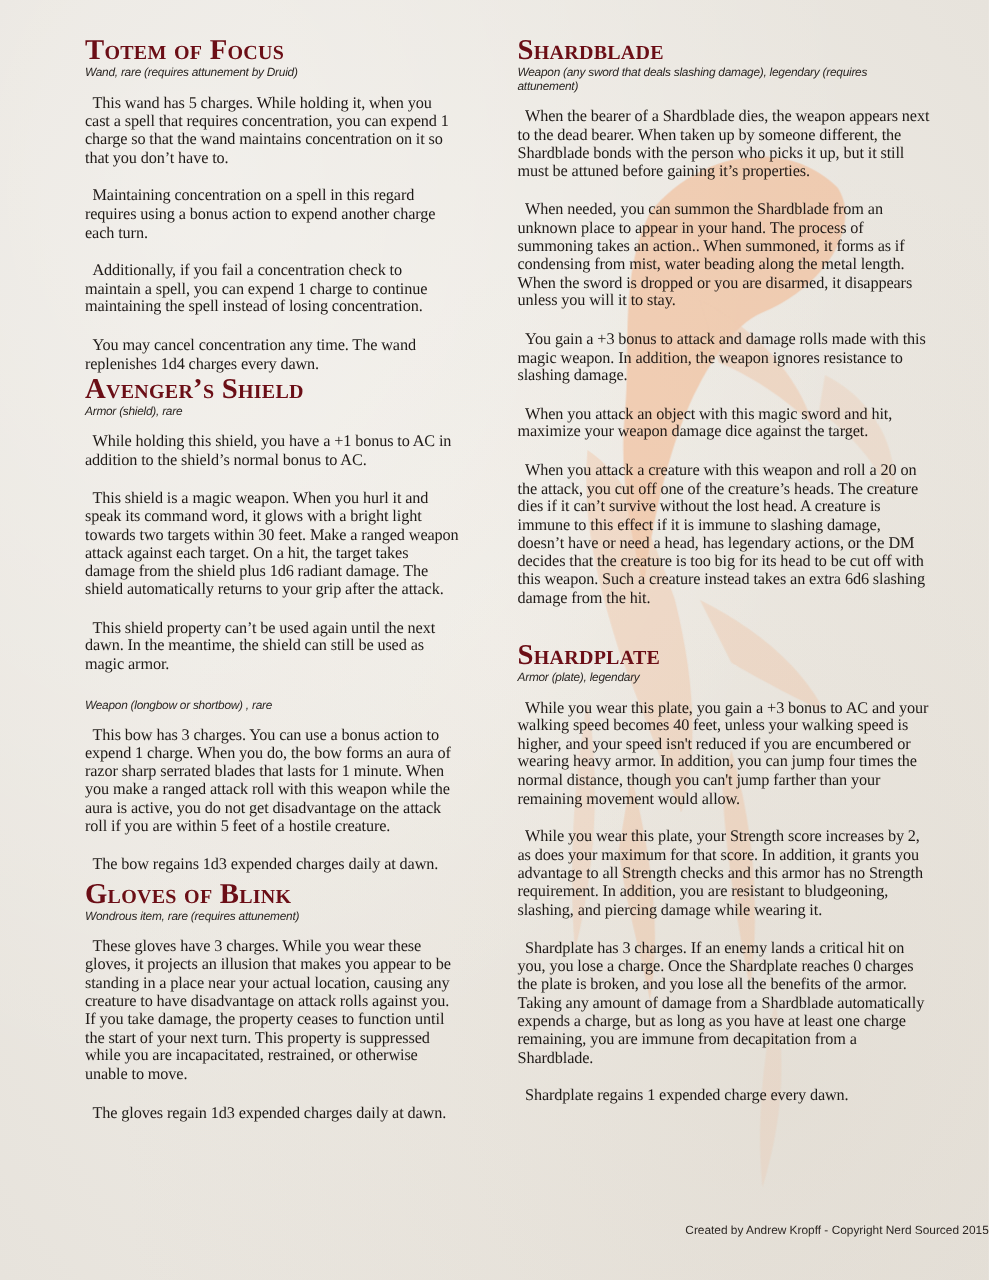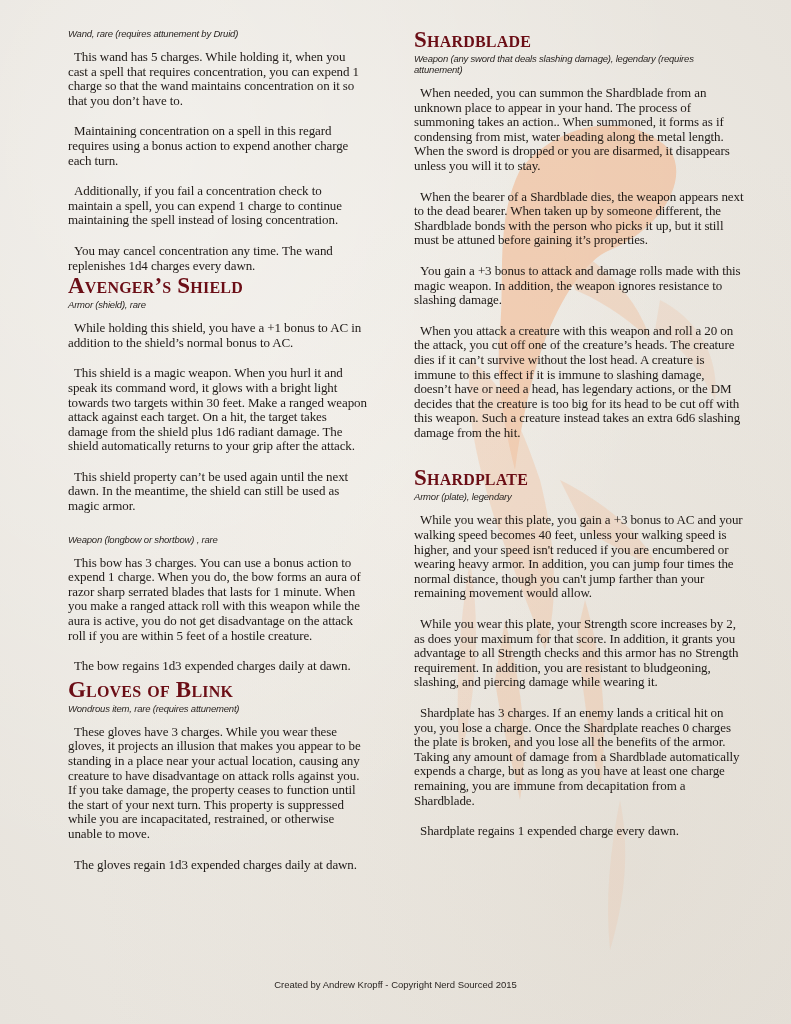--- a/index.html
+++ b/index.html
@@ -40,21 +40,21 @@
     letter-spacing: -0.2px;
   }
   .para {
     font-size: 13px;
     line-height: 14.6px;
     margin: 0 0 16px 0;
     text-indent: 6px;
     letter-spacing: -0.1px;
   }
   .footer {
-    position: absolute; left: 0; width: 791px; top: 979px; text-align: center;
+    position: absolute; left: 0; width: 791px; top: 979px; text-align: right;
     font-family: "Liberation Sans", sans-serif; font-size: 9.5px; color: #2b2623; z-index: 1;
   }
 </style>
 </head>
 <body>
 
 <svg class="watermark" viewBox="0 0 791 1024" xmlns="http://www.w3.org/2000/svg">
   <g fill="#f2b48a" opacity="0.55">
     <path d="M520 170 C560 120, 630 110, 670 150 C690 180, 660 230, 610 250 C585 260, 560 300, 545 340 C530 380, 520 430, 515 470 C505 430, 495 380, 500 330 C505 280, 495 220, 520 170 Z"></path>
     <path d="M560 240 C600 260, 640 300, 650 340 C630 320, 600 300, 575 290 Z" opacity="0.6"></path>
@@ -63,20 +63,21 @@
     <path d="M505 620 C520 680, 530 740, 520 800 C512 760, 500 720, 495 680 Z" opacity="0.6"></path>
     <path d="M585 600 C600 650, 610 720, 600 790 C590 740, 580 680, 578 630 Z" opacity="0.55"></path>
     <path d="M470 560 C480 620, 478 690, 460 760 C455 700, 458 630, 470 560 Z" opacity="0.45"></path>
     <path d="M660 300 C700 320, 720 360, 715 400 C700 370, 680 345, 655 330 Z" opacity="0.35"></path>
     <path d="M620 800 C630 850, 625 900, 610 950 C605 900, 610 850, 620 800 Z" opacity="0.3"></path>
   </g>
 </svg>
 
 <div class="col col-left">
   <div class="item">
+    <h2 class="item-title">Totem of Focus</h2>
     <div class="item-sub">Wand, rare (requires attunement by Druid)</div>
     <p class="para">This wand has 5 charges. While holding it, when you cast a spell that requires concentration, you can expend 1 charge so that the wand maintains concentration on it so that you don’t have to.</p>
     <p class="para">Maintaining concentration on a spell in this regard requires using a bonus action to expend another charge each turn.</p>
     <p class="para">Additionally, if you fail a concentration check to maintain a spell, you can expend 1 charge to continue maintaining the spell instead of losing concentration.</p>
     <p class="para" style="margin-bottom:1px">You may cancel concentration any time. The wand replenishes 1d4 charges every dawn.</p>
   </div>
   <div class="item">
     <h2 class="item-title">Avenger’s Shield</h2>
     <div class="item-sub">Armor (shield), rare</div>
     <p class="para">While holding this shield, you have a +1 bonus to AC in addition to the shield’s normal bonus to AC.</p>
@@ -93,23 +94,24 @@
     <div class="item-sub">Wondrous item, rare (requires attunement)</div>
     <p class="para">These gloves have 3 charges. While you wear these gloves, it projects an illusion that makes you appear to be standing in a place near your actual location, causing any creature to have disadvantage on attack rolls against you. If you take damage, the property ceases to function until the start of your next turn. This property is suppressed while you are incapacitated, restrained, or otherwise unable to move.</p>
     <p class="para">The gloves regain 1d3 expended charges daily at dawn.</p>
   </div>
 </div>
 
 <div class="col col-right">
   <div class="item">
     <h2 class="item-title">Shardblade</h2>
     <div class="item-sub">Weapon (any sword that deals slashing damage), legendary (requires attunement)</div>
+    <p class="para">When the bearer of a Shardblade dies, the weapon appears next to the dead bearer. When taken up by someone different, the Shardblade bonds with the person who picks it up, but it still must be attuned before gaining it’s properties.</p>
     <p class="para">When needed, you can summon the Shardblade from an unknown place to appear in your hand. The process of summoning takes an action.. When summoned, it forms as if condensing from mist, water beading along the metal length. When the sword is dropped or you are disarmed, it disappears unless you will it to stay.</p>
-    <p class="para">When the bearer of a Shardblade dies, the weapon appears next to the dead bearer. When taken up by someone different, the Shardblade bonds with the person who picks it up, but it still must be attuned before gaining it’s properties.</p>
     <p class="para">You gain a +3 bonus to attack and damage rolls made with this magic weapon. In addition, the weapon ignores resistance to slashing damage.</p>
+    <p class="para">When you attack an object with this magic sword and hit, maximize your weapon damage dice against the target.</p>
     <p class="para" style="margin-bottom:26px">When you attack a creature with this weapon and roll a 20 on the attack, you cut off one of the creature’s heads. The creature dies if it can’t survive without the lost head. A creature is immune to this effect if it is immune to slashing damage, doesn’t have or need a head, has legendary actions, or the DM decides that the creature is too big for its head to be cut off with this weapon. Such a creature instead takes an extra 6d6 slashing damage from the hit.</p>
   </div>
   <div class="item">
     <h2 class="item-title">Shardplate</h2>
     <div class="item-sub">Armor (plate), legendary</div>
     <p class="para">While you wear this plate, you gain a +3 bonus to AC and your walking speed becomes 40 feet, unless your walking speed is higher, and your speed isn't reduced if you are encumbered or wearing heavy armor. In addition, you can jump four times the normal distance, though you can't jump farther than your remaining movement would allow.</p>
     <p class="para">While you wear this plate, your Strength score increases by 2, as does your maximum for that score. In addition, it grants you advantage to all Strength checks and this armor has no Strength requirement. In addition, you are resistant to bludgeoning, slashing, and piercing damage while wearing it.</p>
     <p class="para">Shardplate has 3 charges. If an enemy lands a critical hit on you, you lose a charge. Once the Shardplate reaches 0 charges the plate is broken, and you lose all the benefits of the armor. Taking any amount of damage from a Shardblade automatically expends a charge, but as long as you have at least one charge remaining, you are immune from decapitation from a Shardblade.</p>
     <p class="para">Shardplate regains 1 expended charge every dawn.</p>
   </div>

